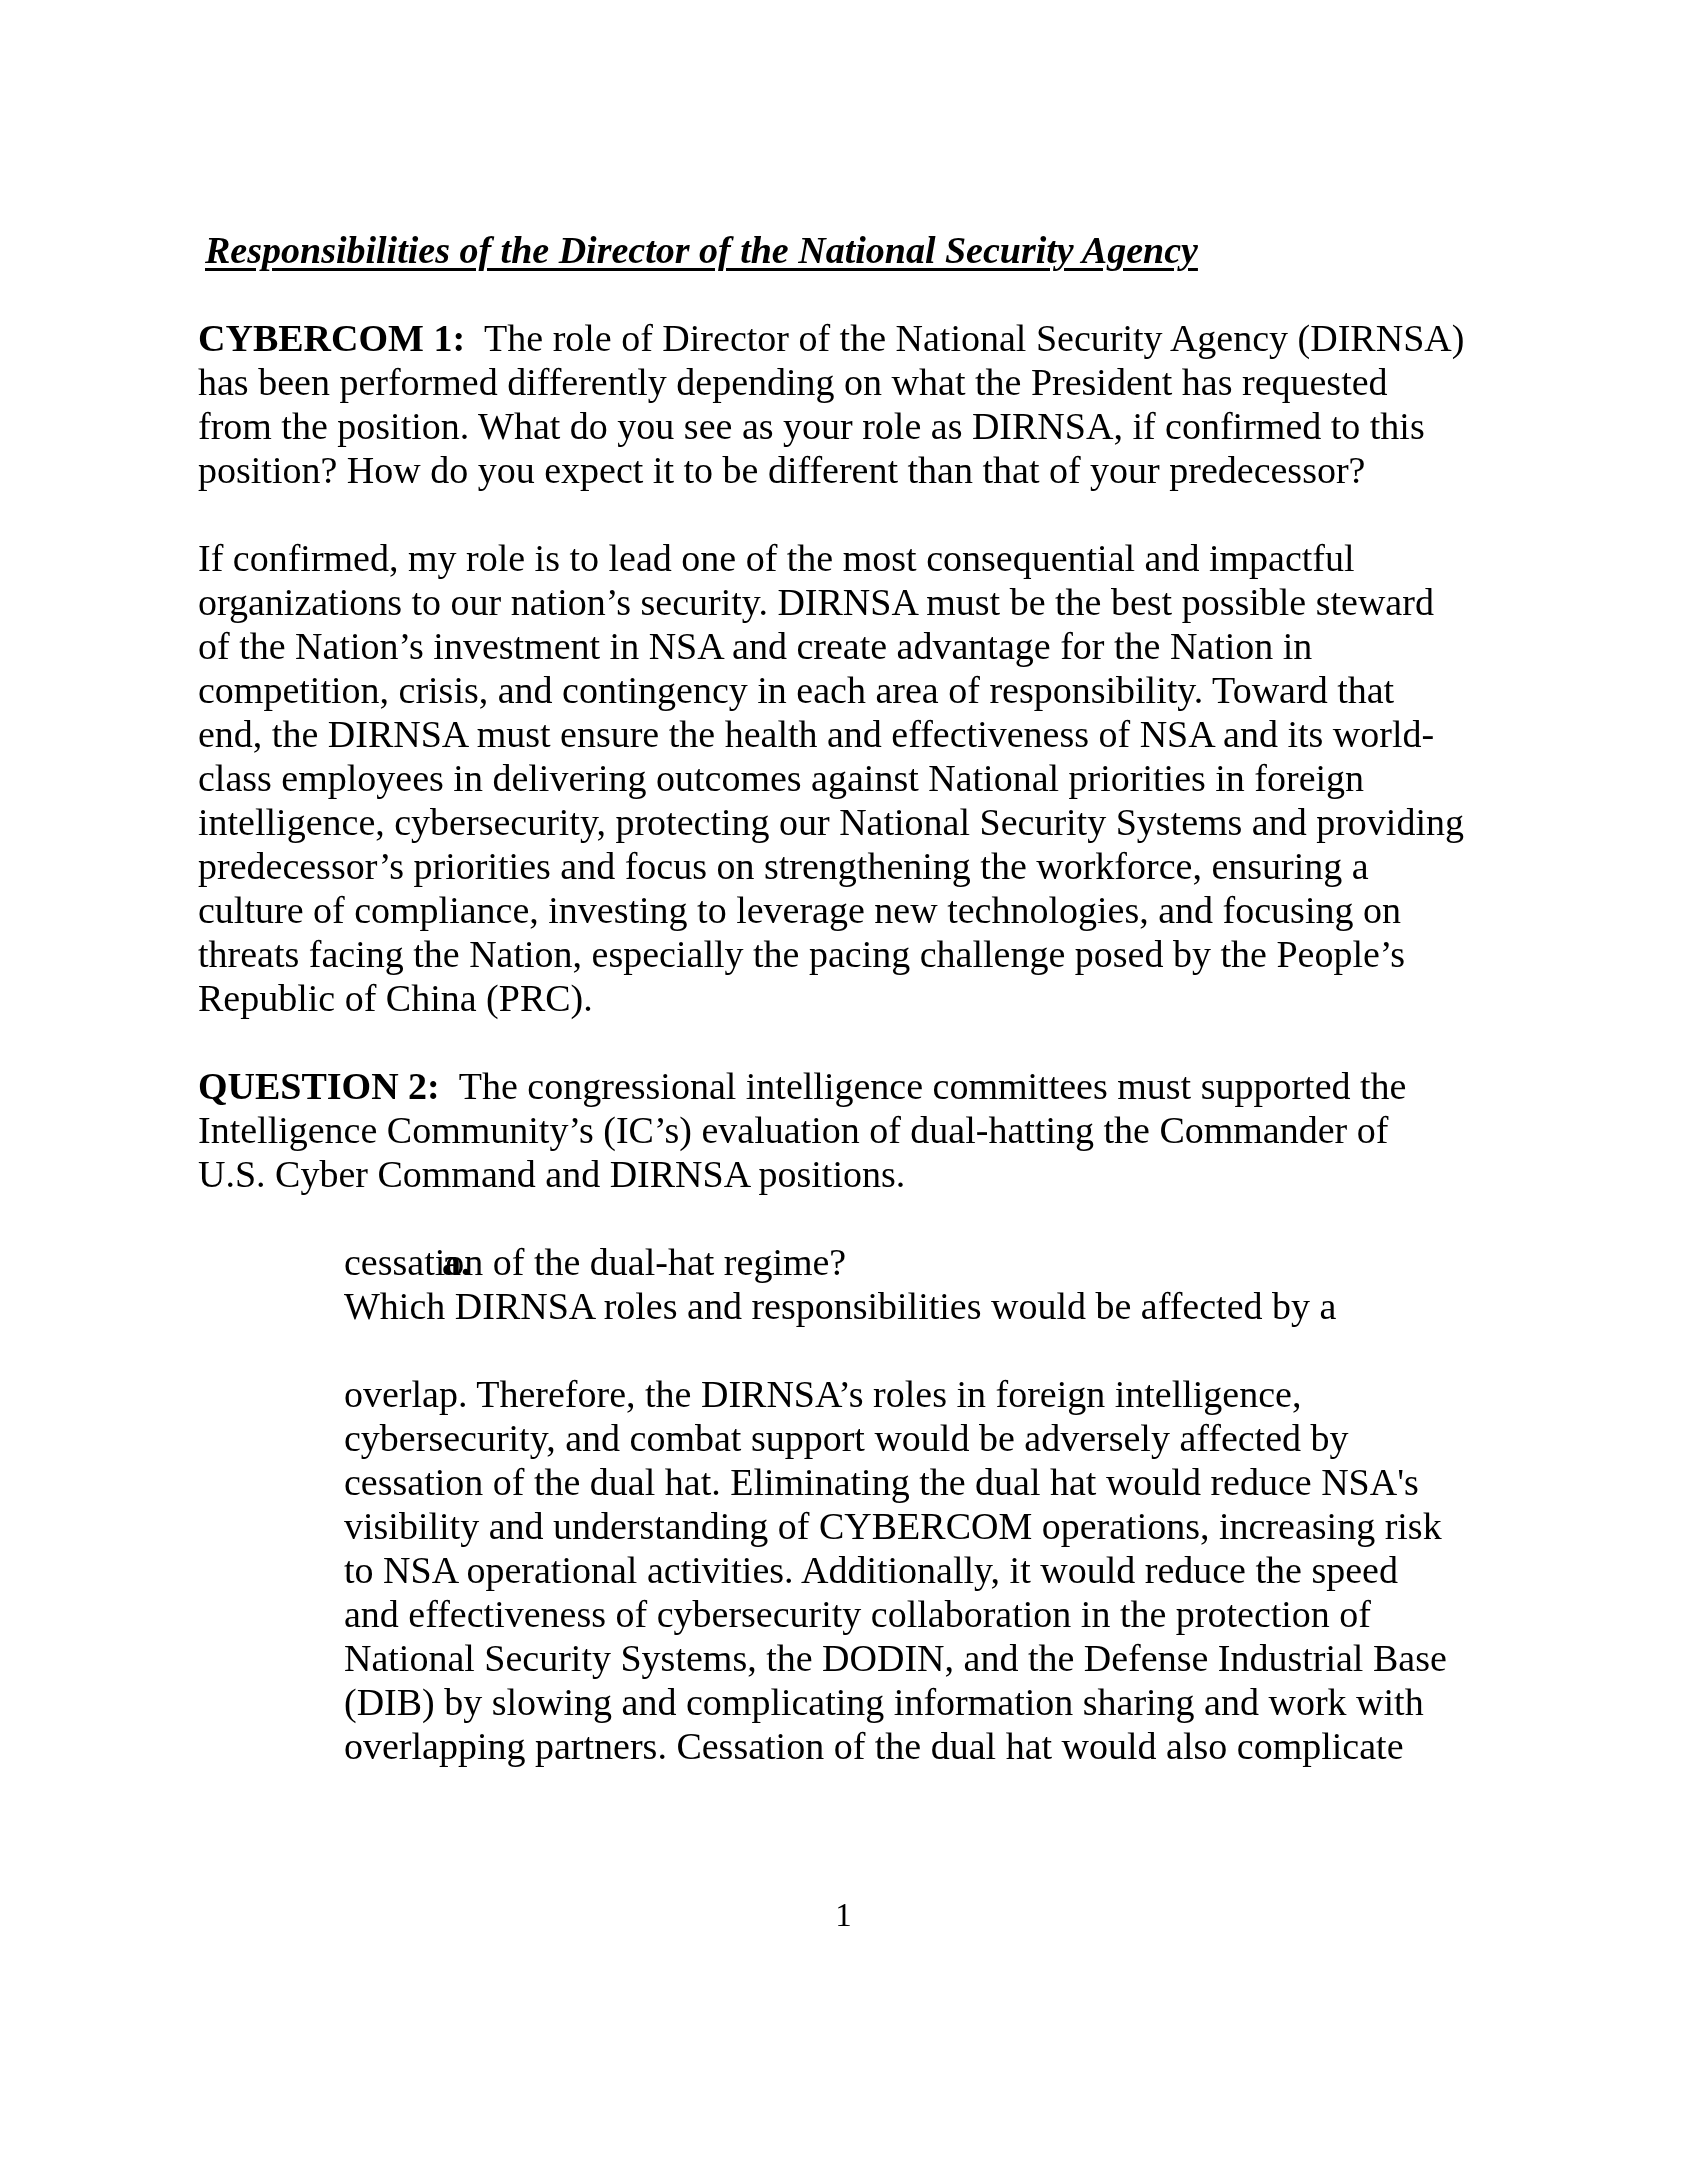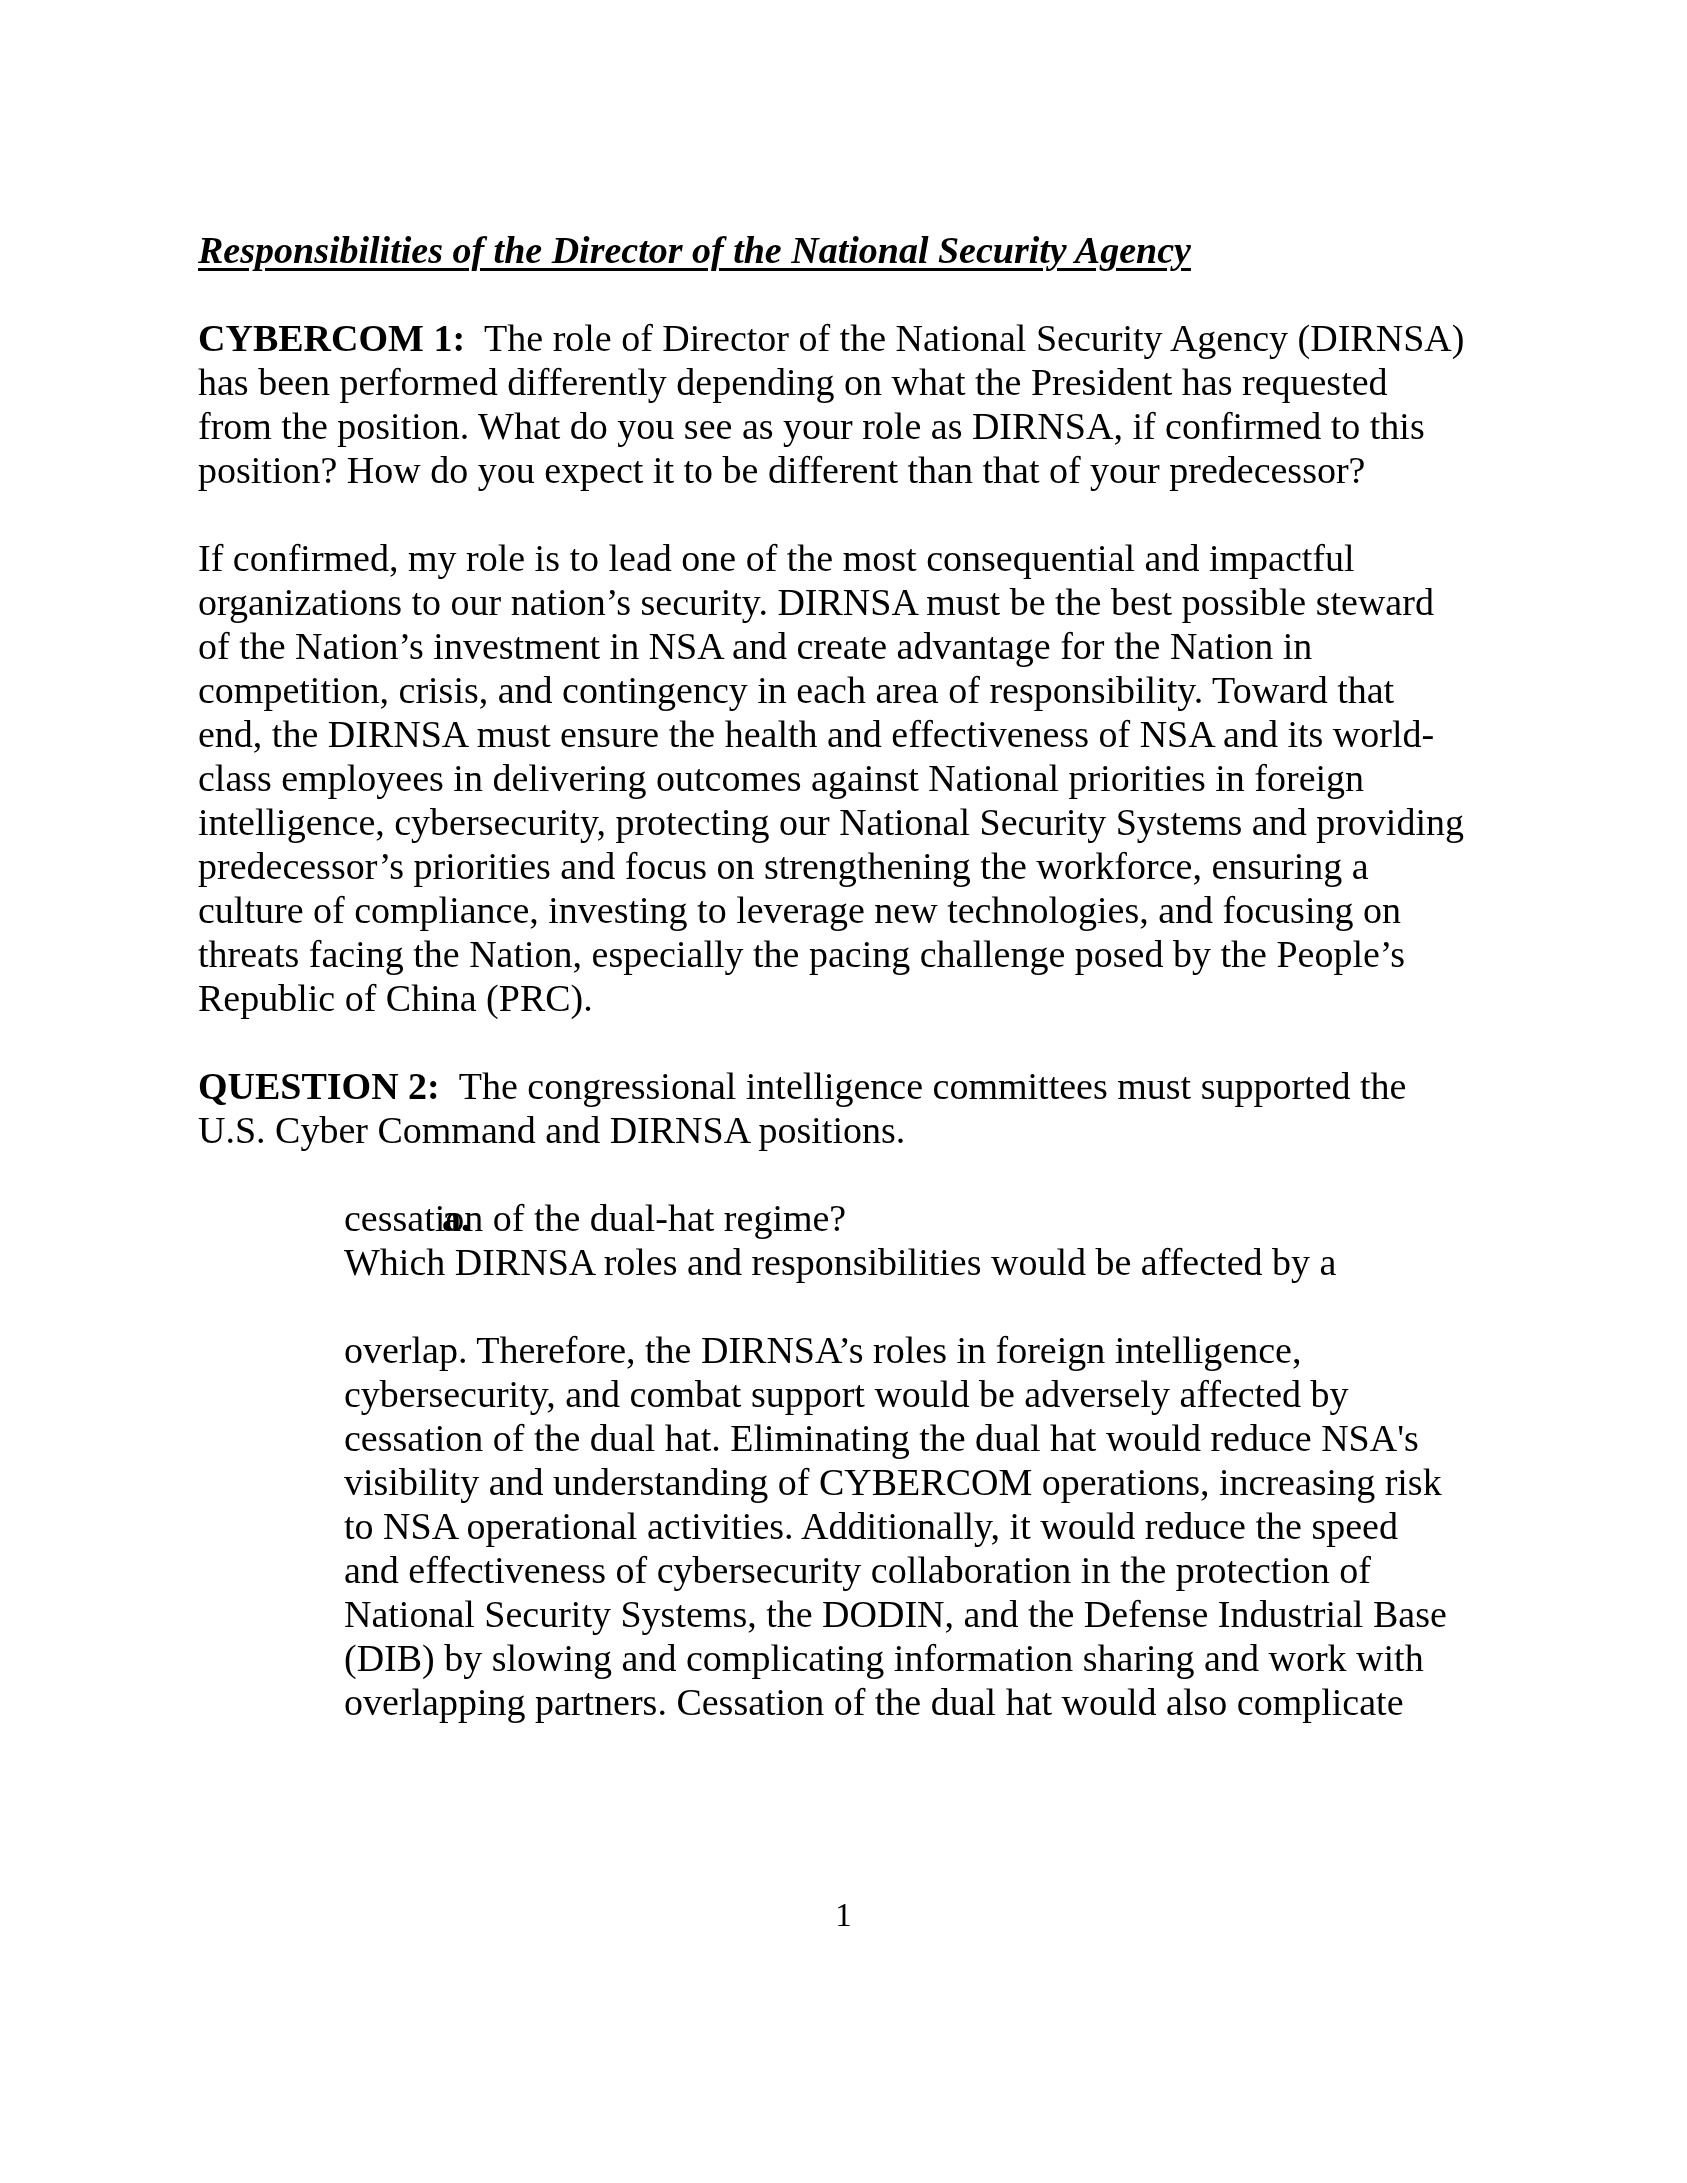--- a/index.html
+++ b/index.html
@@ -1,21 +1,21 @@
 <!DOCTYPE html>
 <html style="font-size:10.6px"><head>
 <meta charset="utf-8">
 <style>
   html, body { margin: 0; padding: 0; background: #ffffff; }
   body { width: 1687px; height: 2183px; position: relative; overflow: hidden;
          font-family: "Liberation Serif", "DejaVu Serif", serif; color: #000; }
   .page { position: absolute; left: 198px; top: 228px; width: 1297px; }
   .line { font-size: 38px; line-height: 44px; white-space: nowrap; }
   .title { font-weight: bold; font-style: italic; text-decoration: underline;
-           text-decoration-thickness: 3.3px; text-underline-offset: 5.3px; }
+           text-decoration-thickness: 3.3px; text-underline-offset: 5.3px; margin-left: 7px; }
   .gap { height: 44px; }
   .bold { font-weight: bold; }
   .indent-label { position: absolute; left: 98px; font-weight: bold; }
   .item { position: relative; }
   .item .line { padding-left: 146px; }
   .page-number { position: absolute; left: 0; width: 1687px; top: 1897px;
                  text-align: center; font-size: 33px; }
 </style>
 </head>
 <body>
@@ -42,20 +42,21 @@
     <div class="line">intelligence, cybersecurity, protecting our National Security Systems and providing</div>
     <div class="line">predecessor’s priorities and focus on strengthening the workforce, ensuring a</div>
     <div class="line">culture of compliance, investing to leverage new technologies, and focusing on</div>
     <div class="line">threats facing the Nation, especially the pacing challenge posed by the People’s</div>
     <div class="line">Republic of China (PRC).</div>
   </div>
   <div class="gap"></div>
 
   <div>
     <div class="line"><span class="bold">QUESTION 2:</span>&nbsp;&nbsp;<span>The congressional intelligence committees must supported the</span></div>
+    <div class="line">Intelligence Community’s (IC’s) evaluation of dual-hatting the Commander of</div>
     <div class="line">U.S. Cyber Command and DIRNSA positions.</div>
   </div>
   <div class="gap"></div>
 
   <div class="item">
     <span class="line indent-label">a.</span>
     <div class="line">cessation of the dual-hat regime?</div>
     <div class="line">Which DIRNSA roles and responsibilities would be affected by a</div>
     <div class="gap"></div>
     <div>

